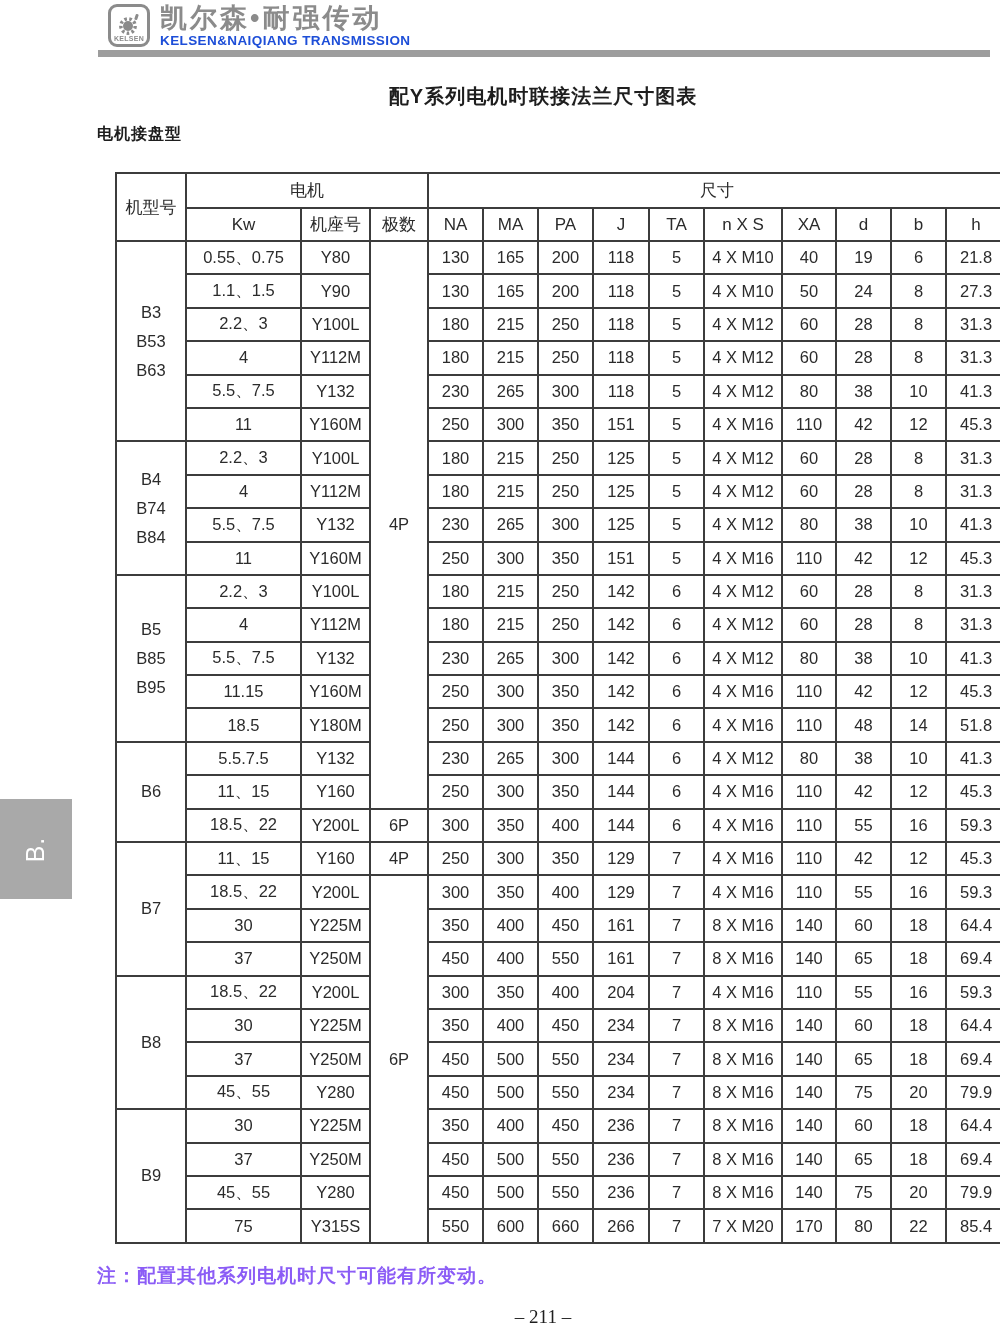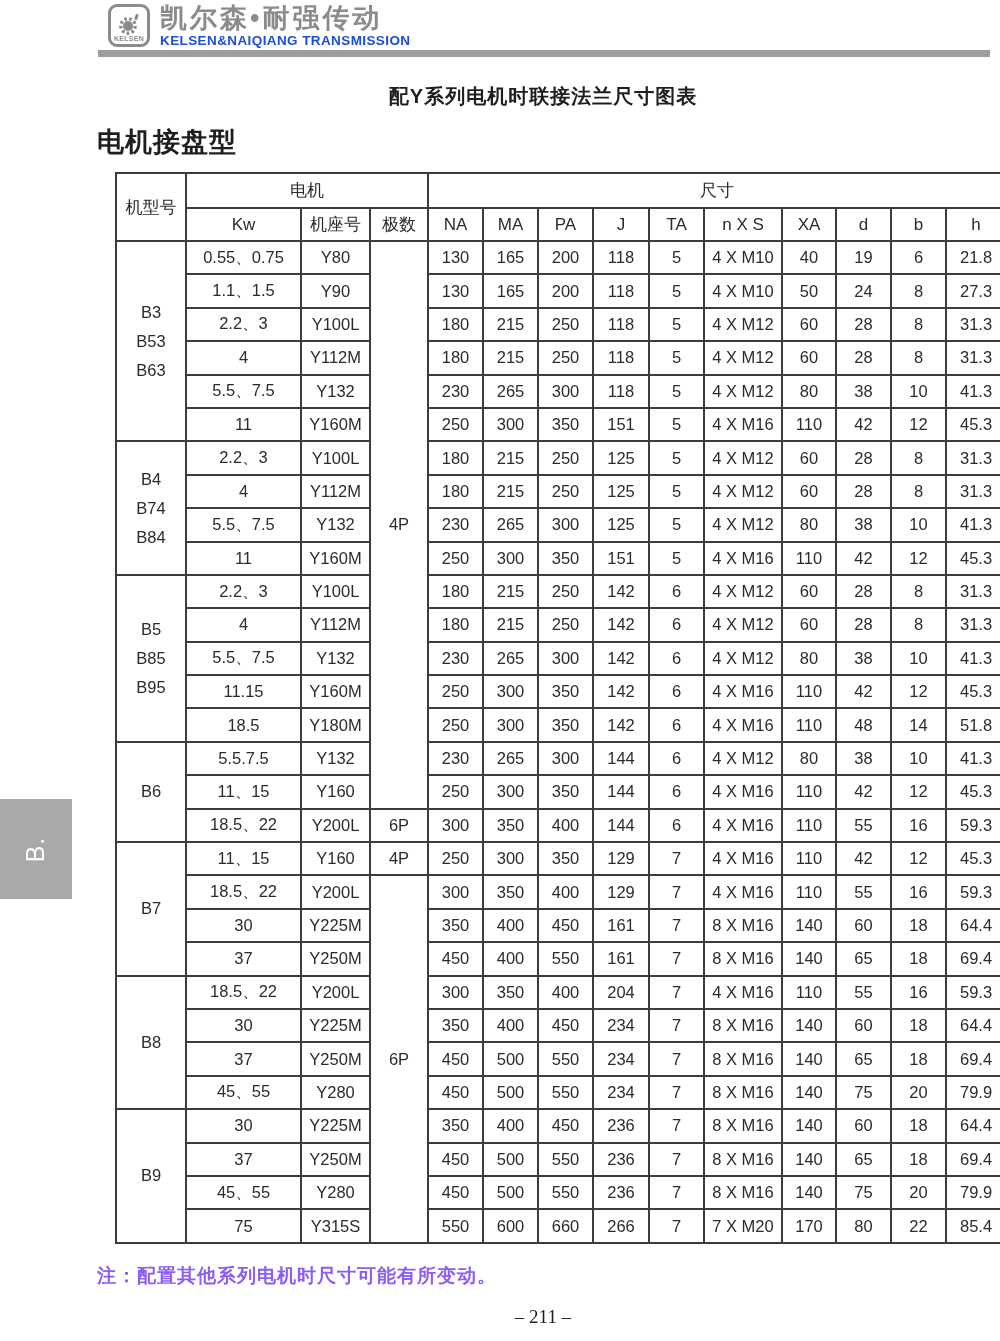--- a/index.html
+++ b/index.html
@@ -55,21 +55,21 @@
   .doc-title {
     position: absolute;
     left: 98px; top: 83px; width: 890px;
     text-align: center;
     font-size: 20px; font-weight: bold; color: #1e1e1e;
     letter-spacing: 1px;
   }
   .doc-subtitle {
     position: absolute;
     left: 97px; top: 124px;
-    font-size: 27px; font-weight: bold; color: #1e1e1e;
+    font-size: 16px; font-weight: bold; color: #1e1e1e;
     letter-spacing: 1px;
   }
 
   
   table.flange {
     position: absolute;
     left: 115px; top: 172px;
     width: 890px;
     border-collapse: collapse;
     table-layout: fixed;

